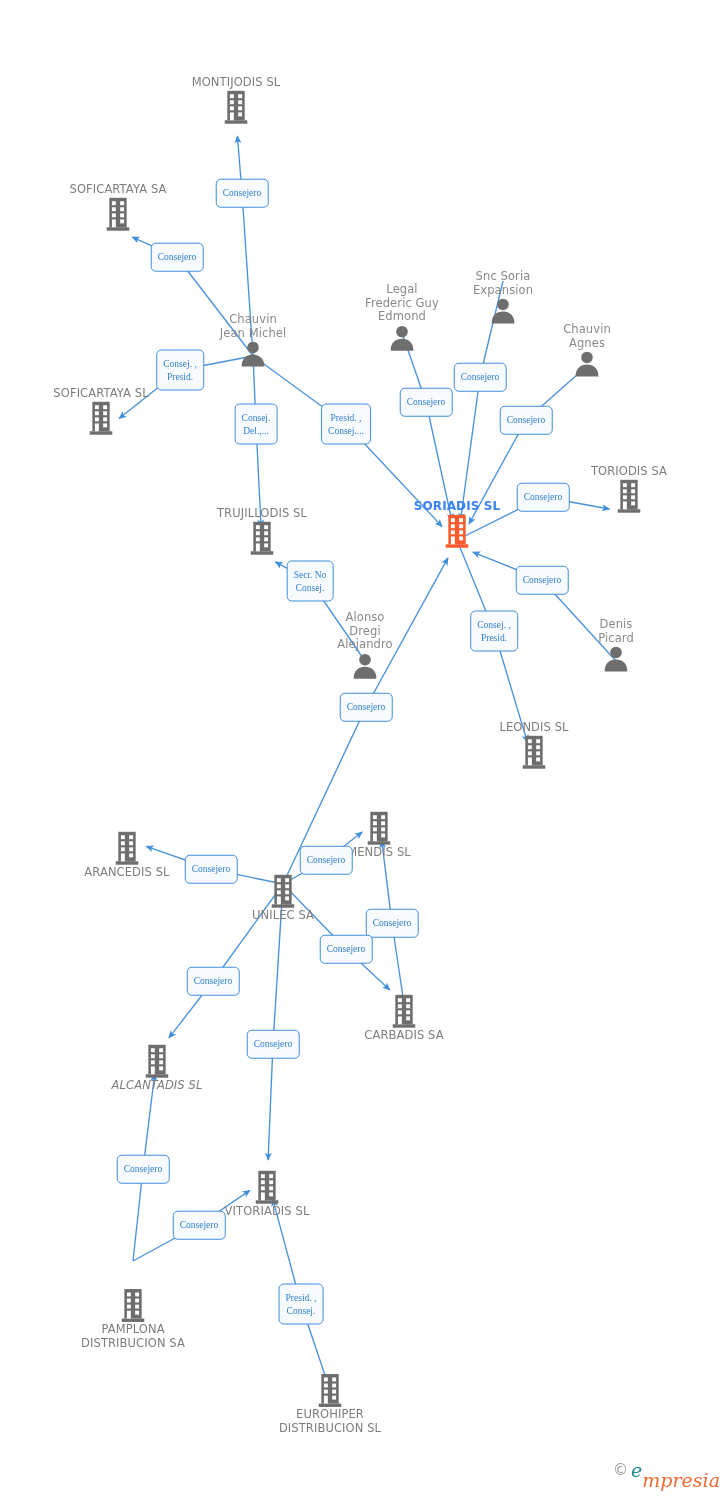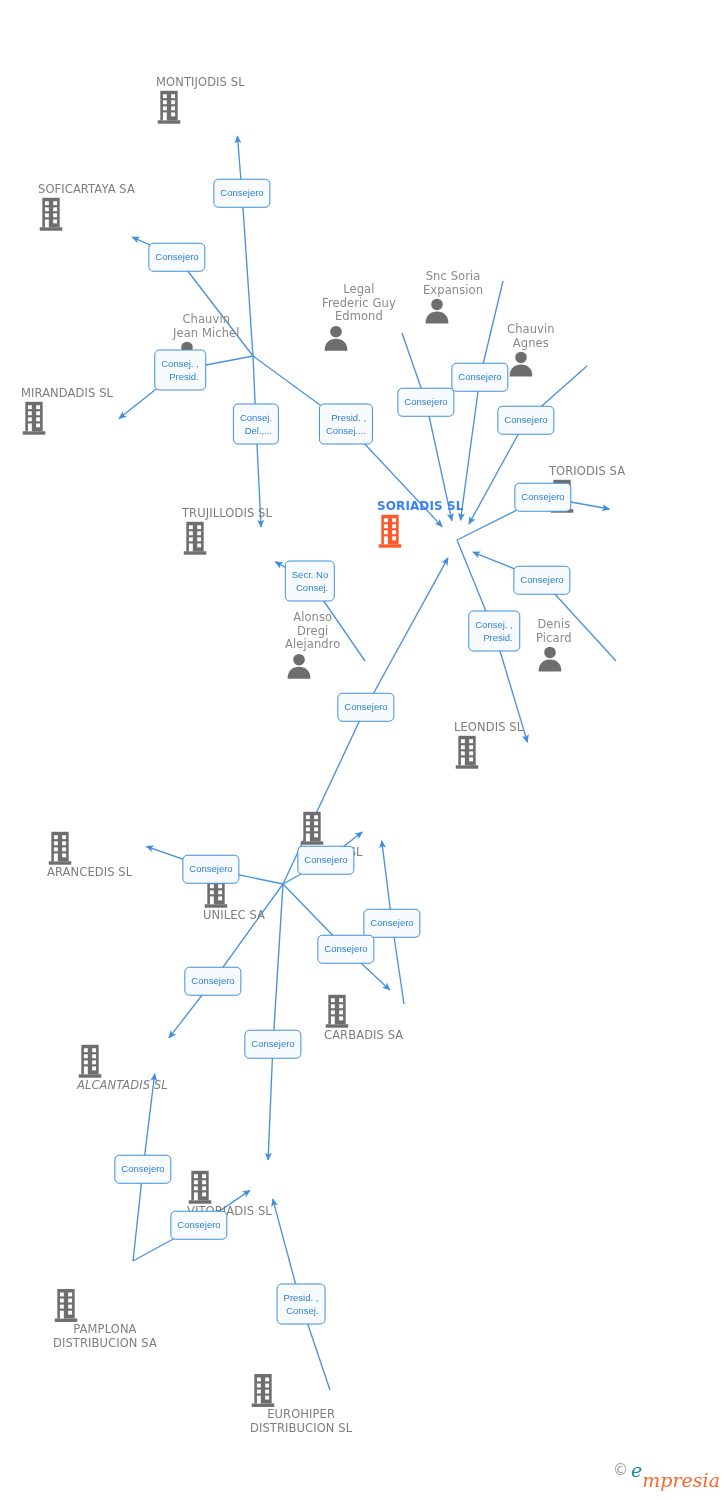--- a/index.html
+++ b/index.html
@@ -6,25 +6,25 @@
   body{font-family:"DejaVu Sans", sans-serif;}
   #canvas{position:relative;width:728px;height:1500px;overflow:hidden;background:#fff;}
   #edges{position:absolute;left:0;top:0;width:728px;height:1500px;}
   .node{position:absolute;transform:translate(-50%,-50%);text-align:center;width:160px;}
   .node .glyph{display:block;line-height:0;}
   .node .lbl{display:block;color:#7d7d7d;font-size:11.5px;line-height:13.5px;white-space:pre-line;letter-spacing:0.1px;}
   .node.company .lbl{color:#7d7d7d;}
   .node.focus .lbl{color:#3b82f6;font-weight:bold;font-size:12px;}
   .node.person .lbl{color:#8a8a8a;}
   .lbl-above .lbl{order:-1;}
-  .node .stack{display:flex;flex-direction:column;align-items:flex-start;justify-content:center;}
+  .node .stack{display:flex;flex-direction:column;align-items:center;justify-content:center;}
   .edgelabel{position:absolute;transform:translate(-50%,-50%);
     background:#f7fbfe;border:1.3px solid #3f8edc;border-radius:5px;
-    color:#2f7fd0;font-family:Liberation Sans, sans-serif;font-size:9.5px;
-    line-height:12.5px;padding:7px 6px;white-space:pre-line;text-align:right;
+    color:#2f7fd0;font-family:Liberation Serif, serif;font-size:9.5px;
+    line-height:12.5px;padding:7px 6px;white-space:pre-line;text-align:center;
     box-shadow:0 0 0 0 rgba(0,0,0,0);}
   .watermark{position:absolute;right:8px;bottom:10px;display:flex;align-items:center;gap:3px;}
   .wm-c{color:#9a9a9a;font-size:15px;line-height:15px;}
   .wm-e{color:#1f8a93;font-family:"DejaVu Serif",serif;font-style:italic;font-size:19px;line-height:19px;}
   .wm-rest{color:#f06a30;font-family:"DejaVu Serif",serif;font-style:italic;font-size:19px;line-height:19px;margin-left:-3px;margin-top:21px;}
 </style>
 </head>
 <body>
 
 <div id="canvas">
@@ -158,21 +158,21 @@
           <span class="lbl">Chauvin
 Agnes</span>
           <span class="glyph"><svg width="28" height="28" viewBox="0 0 30 30" aria-hidden="true">
               <circle cx="15" cy="8.5" r="6.2" fill="#6e6e6e"></circle>
               <path d="M2.8 29 C2.8 20.2 8.2 16.2 15 16.2 C21.8 16.2 27.2 20.2 27.2 29 Z" fill="#6e6e6e"></path>
             </svg></span>
         </div>
       </div>
       <div class="node company lbl-above" style="left: 101px; top: 411px;">
         <div class="stack">
-          <span class="lbl">MIRANDADIS SL</span>
+          <span class="lbl">SOFICARTAYA SL</span>
           <span class="glyph"><svg width="26" height="35" viewBox="0 0 30 40" aria-hidden="true">
               <rect x="5" y="1" width="20" height="34" fill="#6e6e6e"></rect>
               <rect x="2" y="35" width="26" height="4" fill="#6e6e6e"></rect>
               <g fill="#ffffff">
                 <rect x="8" y="5" width="4.5" height="4.5"></rect>
                 <rect x="17.5" y="5" width="4.5" height="4.5"></rect>
                 <rect x="8" y="12" width="4.5" height="4.5"></rect>
                 <rect x="17.5" y="12" width="4.5" height="4.5"></rect>
                 <rect x="8" y="19" width="4.5" height="4.5"></rect>
                 <rect x="17.5" y="19" width="4.5" height="4.5"></rect>

